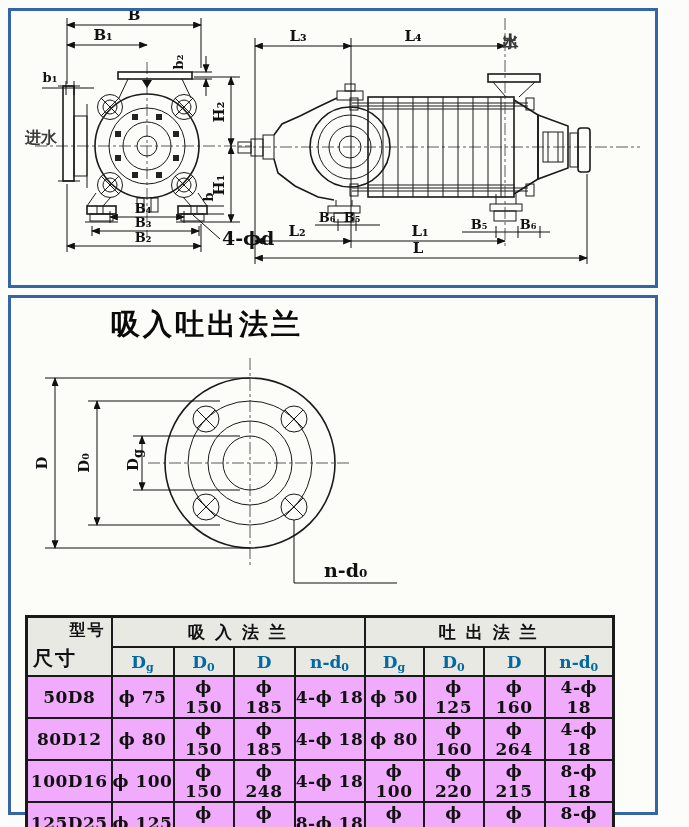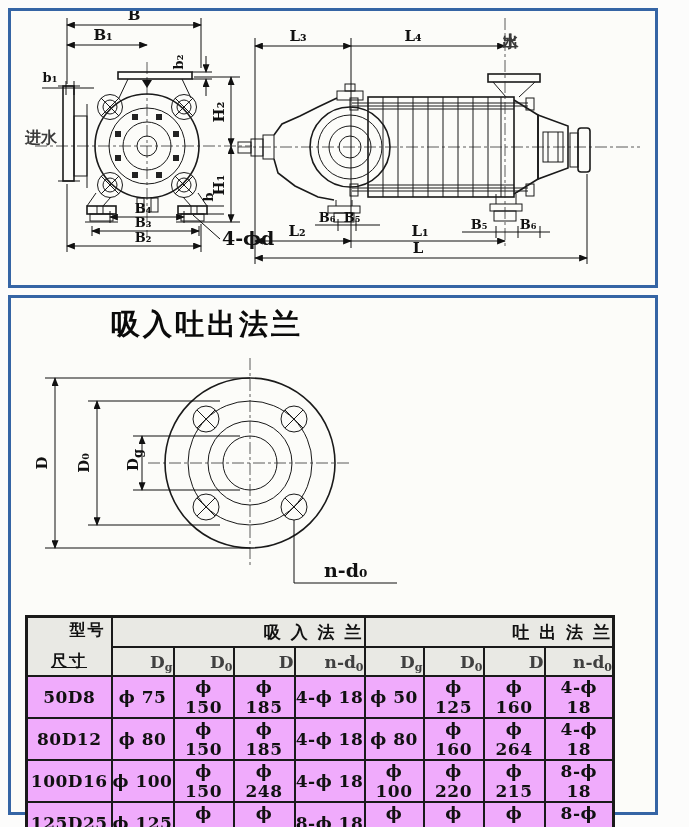--- a/index.html
+++ b/index.html
@@ -34,36 +34,36 @@
   
   #dim-table {
     position:absolute; left:14px; top:317px;
     border-collapse:collapse; table-layout:fixed;
     border:3px solid #1a1a1a;
   }
   #dim-table th, #dim-table td {
     border:2px solid #1a1a1a; padding:0; text-align:center; vertical-align:middle;
     overflow:hidden;
   }
-  #dim-table th { background:#e9e9e4; font-weight:bold;text-align:right; }
+  #dim-table th { background:#e9e9e4; font-weight:bold; }
   #dim-table td { background:#f0abfc; }
   tr.h1 th { height:28px; font-size:17px; letter-spacing:2px;
              font-family:"DejaVu Sans","Liberation Sans",sans-serif; color:#111; }
   tr.h2 th { height:27px; font-size:17px;
-             font-family:"DejaVu Serif","DejaVu Sans",serif; color:#404040;margin-top:40px; }
+             font-family:"DejaVu Serif","DejaVu Sans",serif; color:#0369a1;margin-top:40px; }
   tr.dr td { height:29px; font-size:17px; font-weight:600; letter-spacing:0.5px;
              font-family:"DejaVu Serif","DejaVu Sans",serif; color:#111; }
   th.corner {
     position:relative; letter-spacing:0;
     background-image:linear-gradient(to bottom right,
       transparent calc(50% - 1px), #1a1a1a calc(50% - 1px),
       #1a1a1a calc(50% + 1px), transparent calc(50% + 1px));
   }
   th.corner .ct { position:absolute; top:2px; right:5px; font-size:16px; }
-  th.corner .cb { position:absolute; bottom:3px; left:23px; font-size:16px;text-decoration:underline; }
+  th.corner .cb { position:absolute; bottom:3px; left:5px; font-size:20px; }
   .sh-sub { font-size:11px; position:relative; top:3px; }
 </style>
 </head>
 <body>
 
 <div class="panel" id="panel-drawing">
 <svg width="644" height="274" viewBox="11 11 644 274">
   <defs>
     <marker id="ar" viewBox="0 0 10 8" refX="9" refY="4" markerWidth="9" markerHeight="7" orient="auto-start-reverse">
       <path d="M0,0 L10,4 L0,8 Z" fill="#111"></path>

